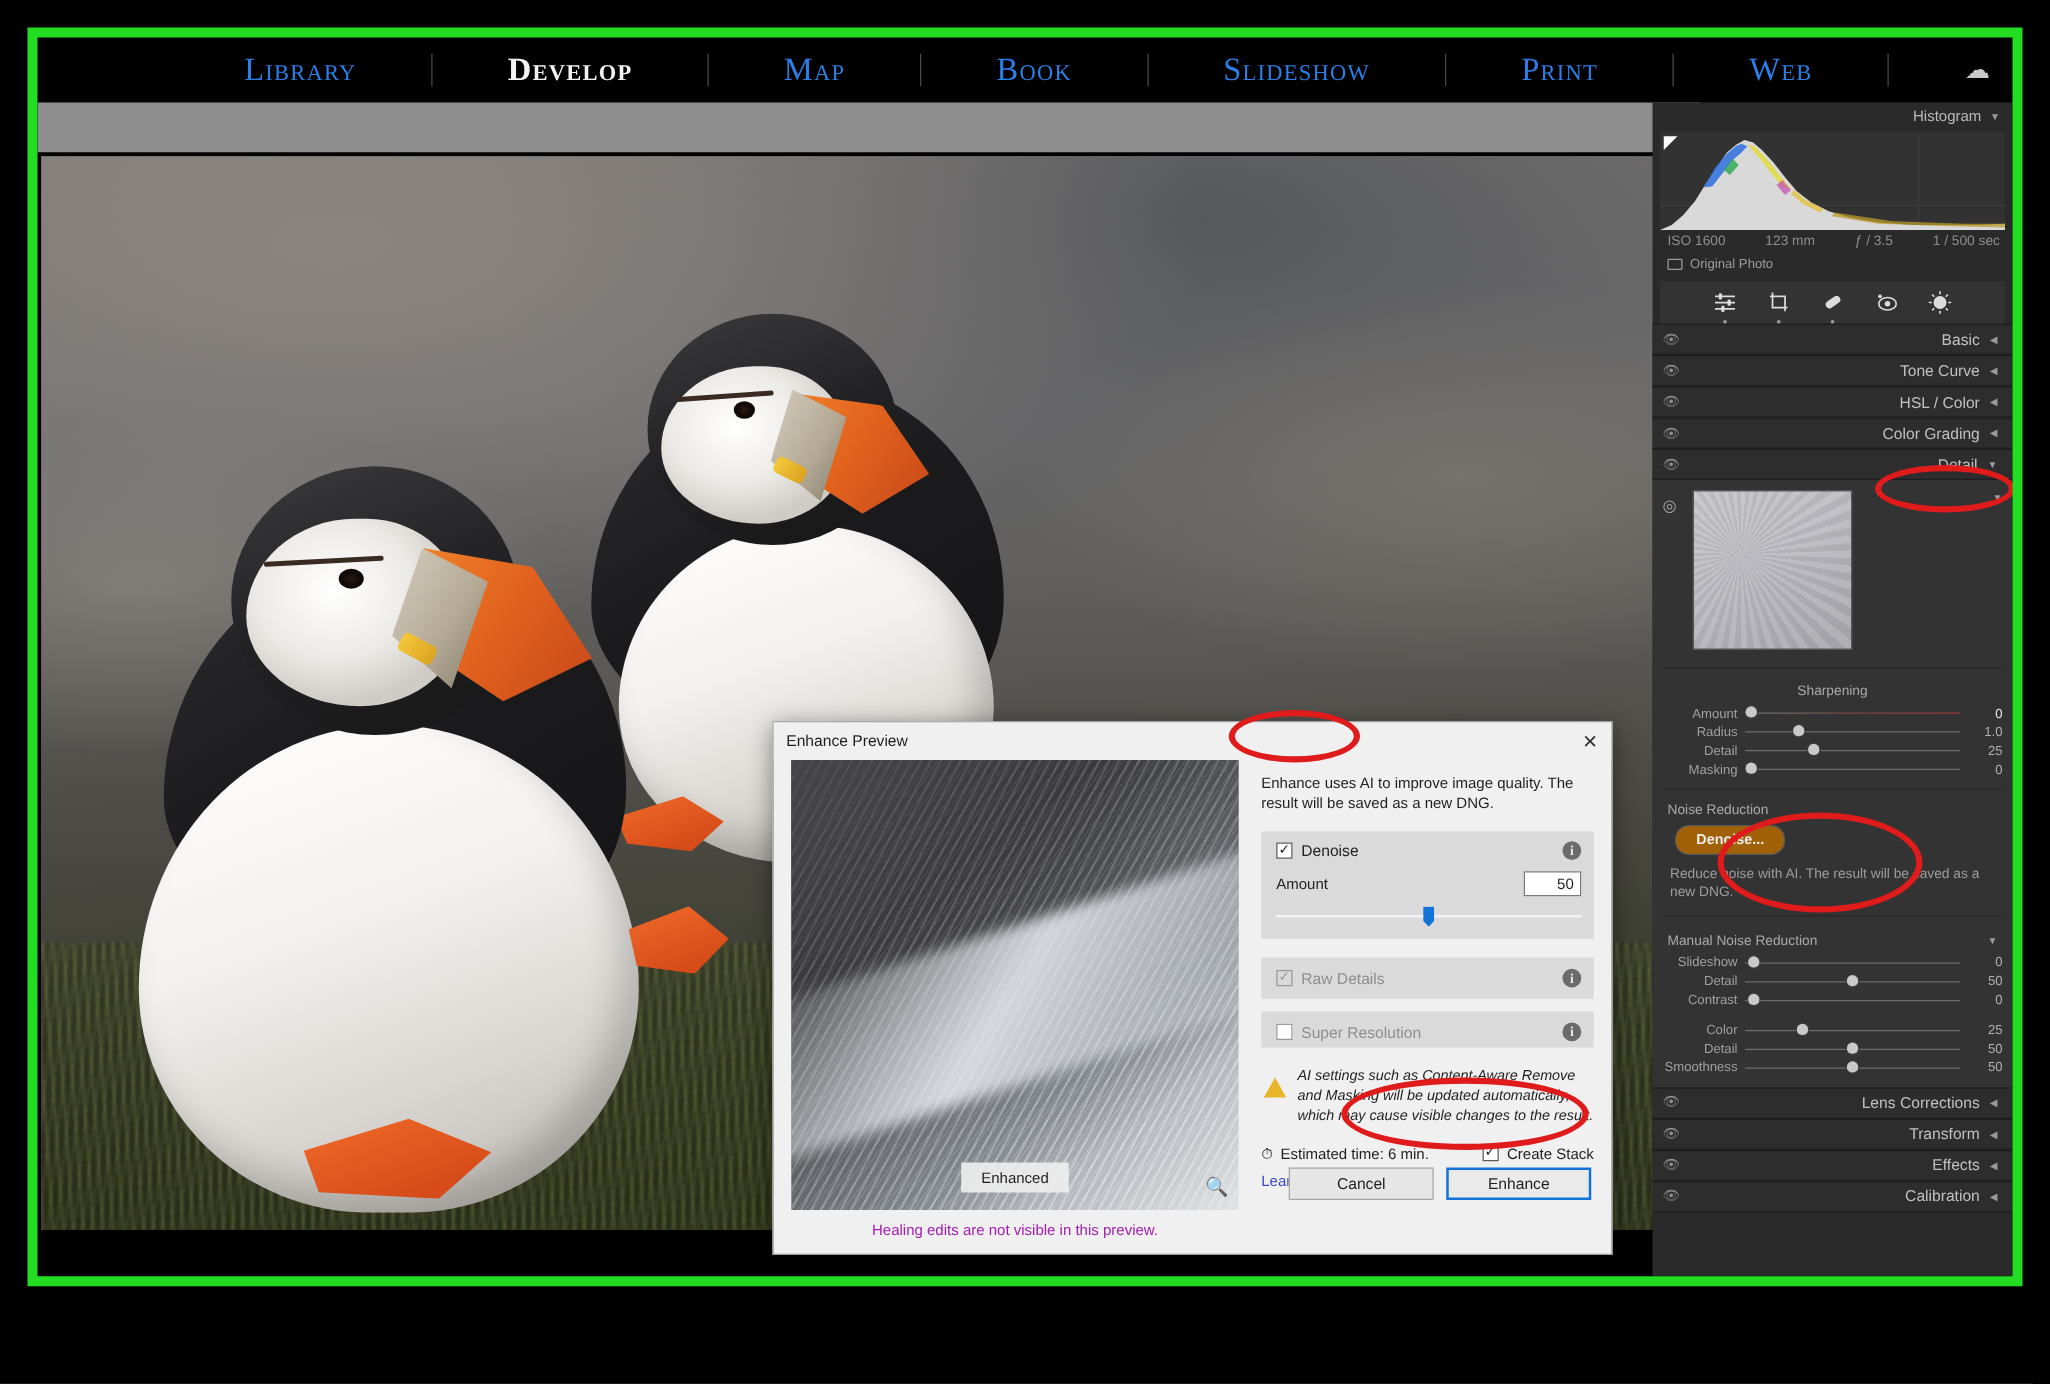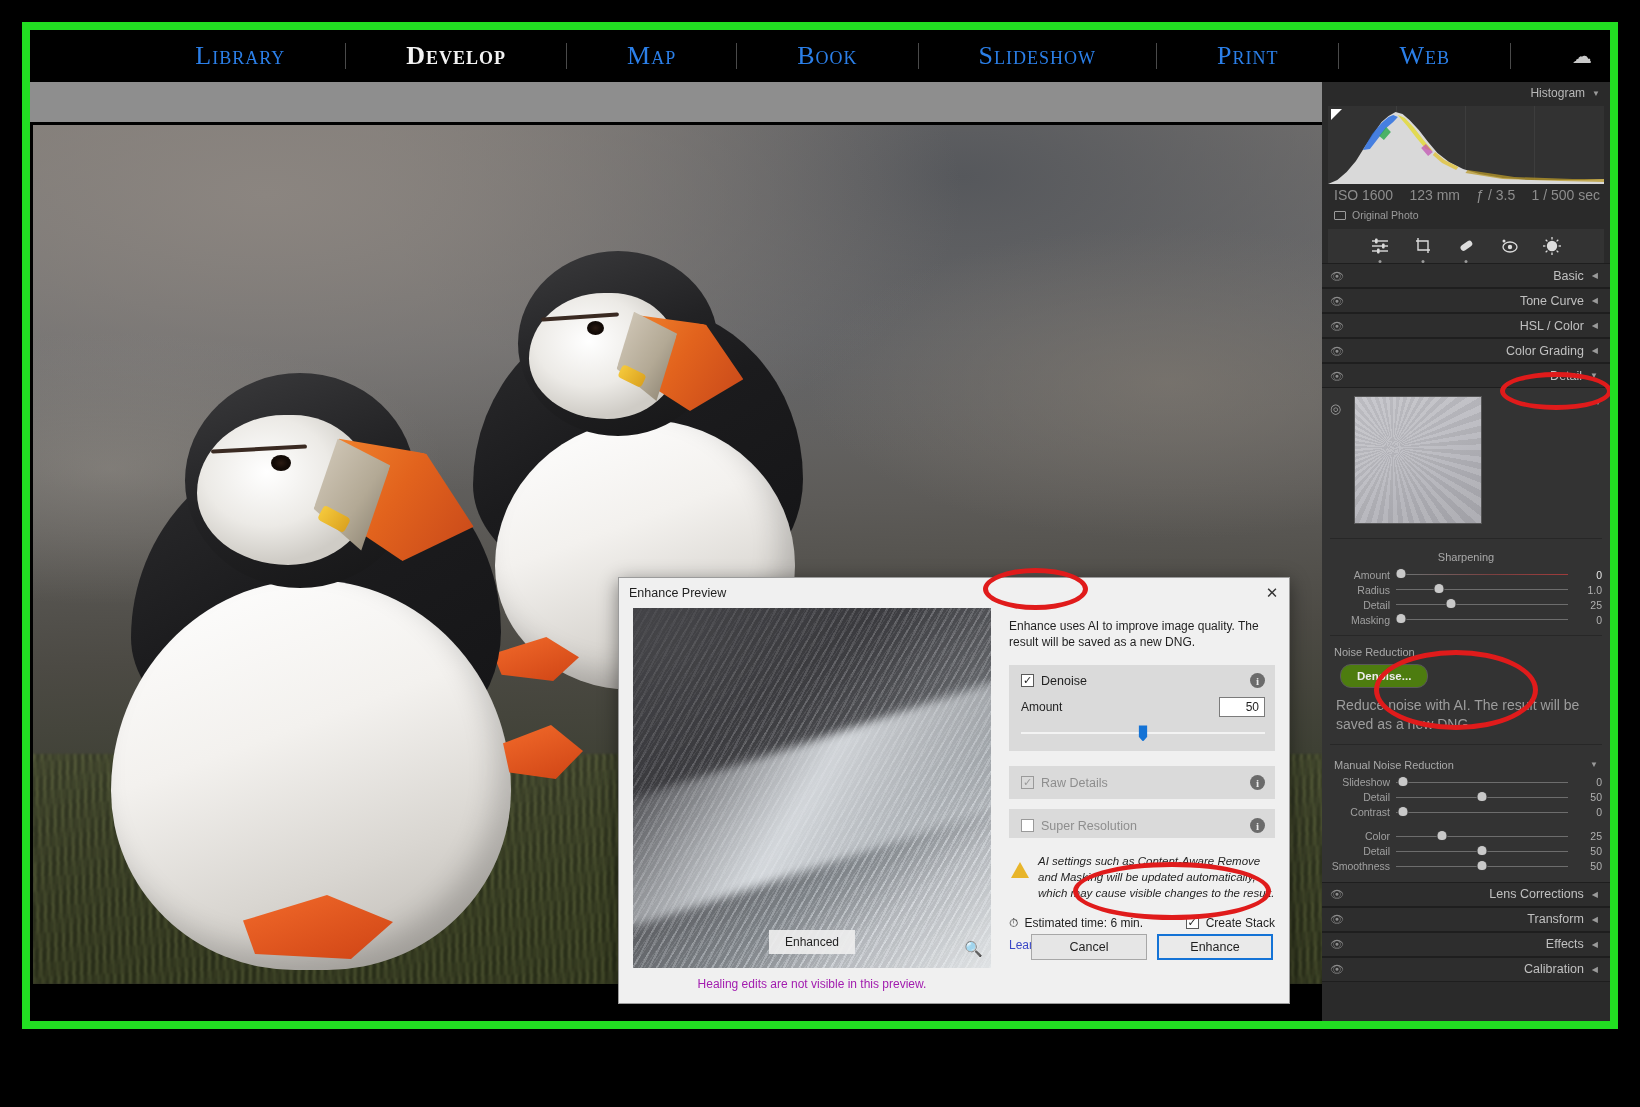--- a/index.html
+++ b/index.html
@@ -190,21 +190,21 @@
   .hist-curve {
     position: absolute; left: 0; bottom: 0; width: 100%; height: 100%;
   }
   .clip-tri {
     position: absolute; left: 3px; top: 3px;
     width: 0; height: 0; border-left: 11px solid #fff; border-bottom: 11px solid transparent;
   }
   #exif-row {
     display: flex; justify-content: space-between;
     padding: 3px 10px 0 12px;
-    font-size: 14px; color: #8d8d8d;
+    font-size: 11px; color: #8d8d8d;
   }
   #original-photo-row {
     display: flex; align-items: center; gap: 6px;
     padding: 6px 0 6px 12px; font-size: 10.5px; color: #9b9b9b;
   }
   .rect-icon { width: 12px; height: 9px; border: 1px solid #9b9b9b; border-radius: 1px; }
 
   
   #tool-strip {
     margin: 2px 6px 0 6px; height: 34px;
@@ -258,28 +258,28 @@
     box-shadow: 0 0 0 1px #3a3a3a;
   }
   .sl-val { width: 34px; text-align: right; color: #b0b0b0; font-size: 10.5px; }
   .sl-val.hl { color: #e8e8e8; }
 
   .divider { height: 1px; background: #272727; margin: 8px 8px; }
   .nr-head { color: #a9a9a9; font-size: 11px; padding: 2px 0 6px 12px; }
   .denoise-btn {
     margin-left: 18px;
     display: inline-block;
-    background: #4d7c0f;
+    background: #a16207;
     color: #ededed;
     font-size: 11.5px; font-weight: bold;
     padding: 5px 16px;
     border-radius: 11px;
     border: 1px solid #585858;
   }
-  .nr-desc { color: #9d9d9d; font-size: 14px; line-height: 1.35; padding: 8px 14px 2px 14px; }
+  .nr-desc { color: #9d9d9d; font-size: 11px; line-height: 1.35; padding: 8px 14px 2px 14px; }
   .mnr-head {
     display: flex; align-items: center; justify-content: space-between;
     color: #a9a9a9; font-size: 11px; padding: 6px 12px 4px 12px;
   }
 
   
   #dialog {
     position: absolute;
     left: 588px; top: 495px;
     width: 672px; height: 427px;

